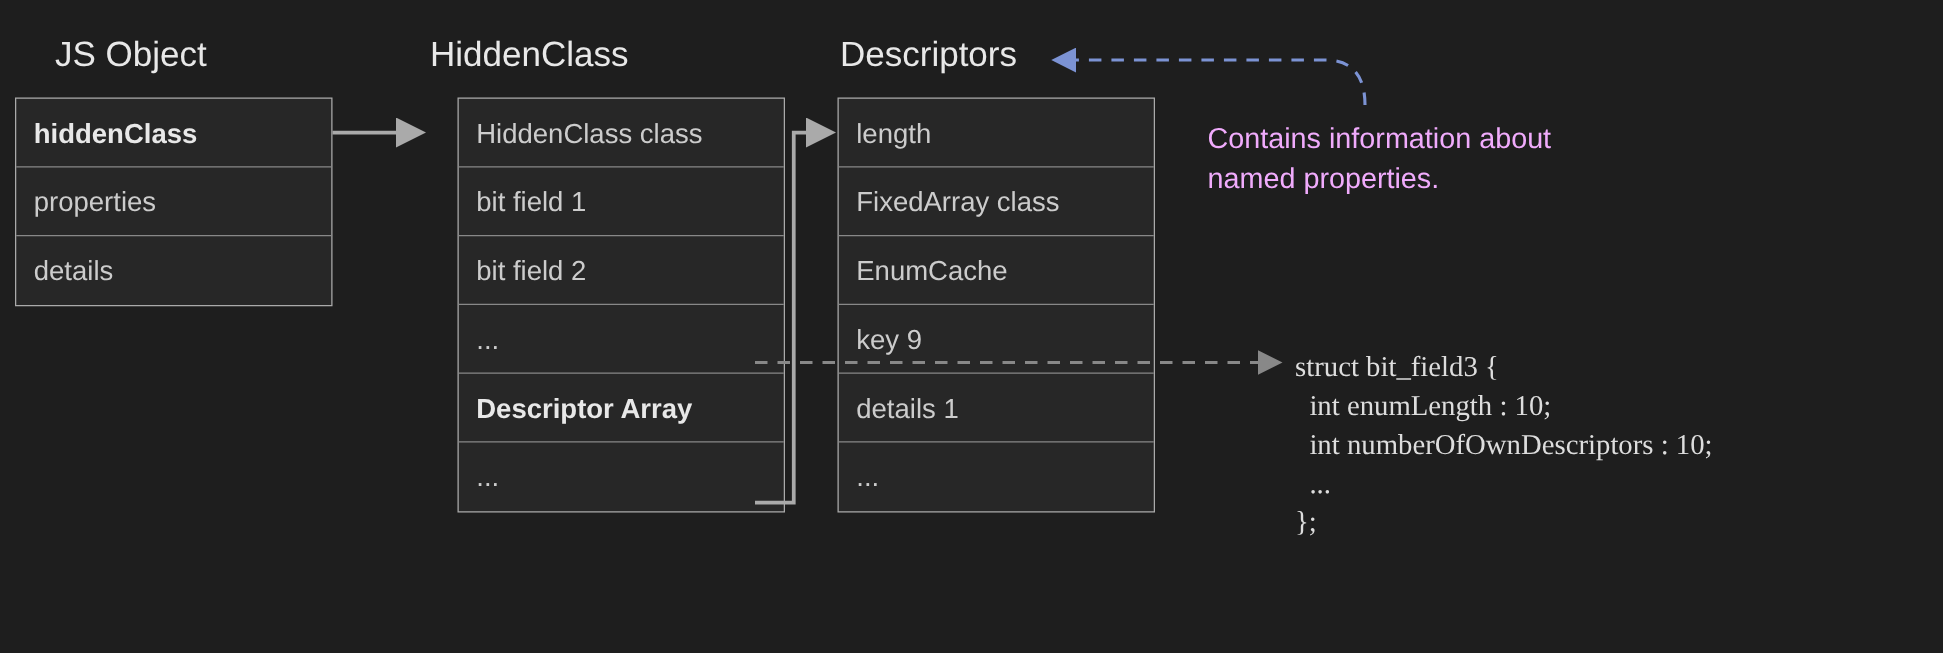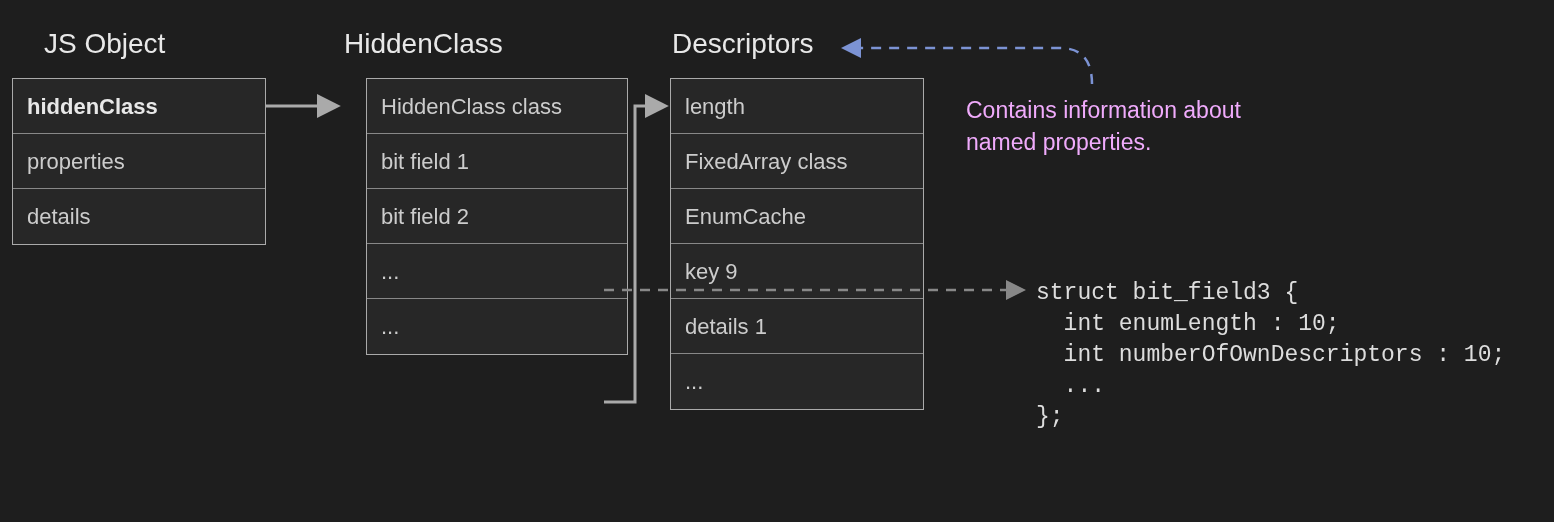--- a/index.html
+++ b/index.html
@@ -40,21 +40,21 @@
     color: #e8e8e8;
   }
   .annotation {
     position: absolute;
     color: #f0abfc;
     font-size: 23px;
     line-height: 1.4;
   }
   .code {
     position: absolute;
-    font-family: Liberation Mono, monospace;
+    font-family: Liberation Serif, serif;
     font-size: 23px;
     color: #ddd;
     white-space: pre;
     line-height: 1.35;
   }
   svg.overlay {
     position: absolute;
     left: 0;
     top: 0;
     width: 1554px;
@@ -73,20 +73,21 @@
   <div class="cell bold">hiddenClass</div>
   <div class="cell">properties</div>
   <div class="cell">details</div>
 </div>
 
 <div class="box" style="left:342px; top:78px; width:260px;margin-left:24px;">
   <div class="cell">HiddenClass class</div>
   <div class="cell">bit field 1</div>
   <div class="cell">bit field 2</div>
   <div class="cell">...</div>
+  <div class="cell bold">Descriptor Array</div>
   <div class="cell">...</div>
 </div>
 
 <div class="box" style="left:670px; top:78px; width:252px;">
   <div class="cell">length</div>
   <div class="cell">FixedArray class</div>
   <div class="cell">EnumCache</div>
   <div class="cell">key 9</div>
   <div class="cell">details 1</div>
   <div class="cell">...</div>

